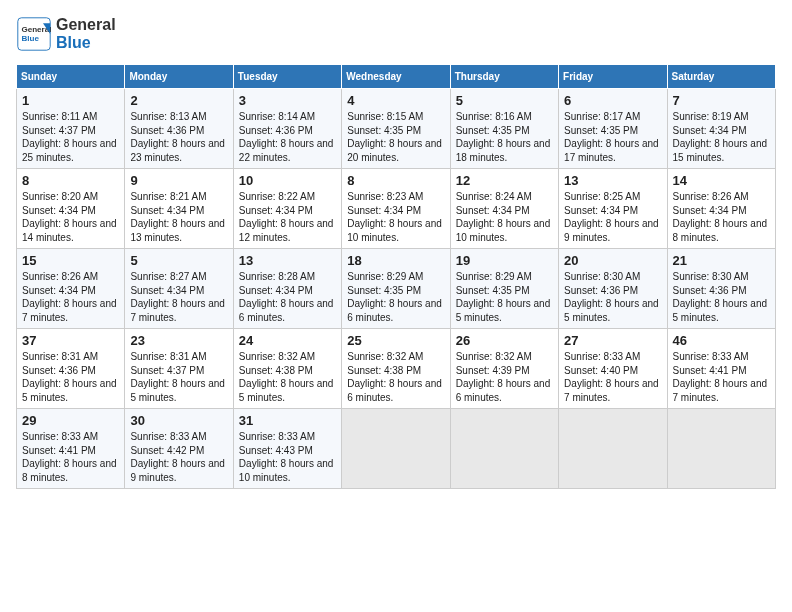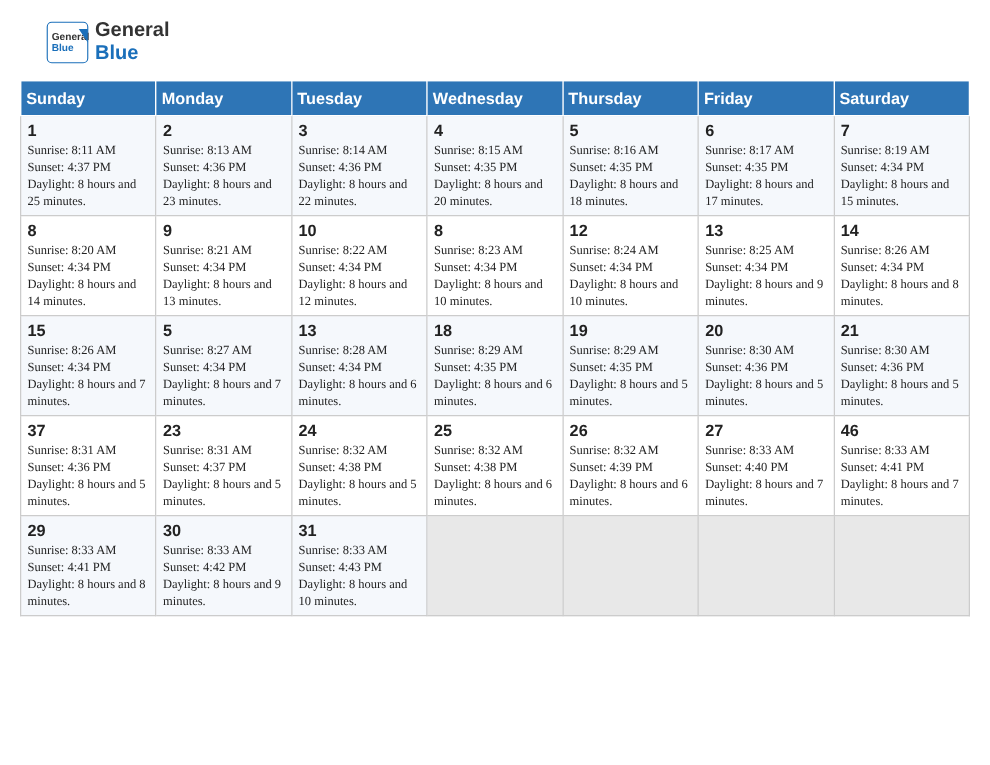--- a/index.html
+++ b/index.html
@@ -8,21 +8,20 @@
       background: #fff;
       width: 792px;
       min-height: 612px;
       padding: 16px;
     }
     .header {
       display: flex;
       justify-content: space-between;
       align-items: flex-start;
       margin-bottom: 12px;
-      margin-left: 20px;
     }
     .logo {
       display: flex;
       align-items: center;
       gap: 4px;
     }
     .logo-icon {
       width: 36px;
       height: 36px;
     }
@@ -39,21 +38,21 @@
       color: #555;
     }
     table {
       width: 100%;
       border-collapse: collapse;
       table-layout: fixed;
     }
     thead tr th {
       background-color: #2e75b6;
       color: #fff;
-      font-size: 13px;
+      font-size: 10px;
       font-weight: bold;
       padding: 6px 4px;
       text-align: left;
       border: 1px solid #fff;
     }
     tbody tr td {
       border: 1px solid #ccc;
       vertical-align: top;
       padding: 4px 5px;
       font-size: 10.5px;
@@ -70,21 +69,20 @@
     .day-num {
       font-size: 13px;
       font-weight: bold;
       display: block;
       margin-bottom: 2px;
     }
     .cell-text {
       font-size: 10px;
       line-height: 1.35;
       color: #222;
-      font-family: Liberation Serif, serif;
     }
   </style>
 </head>
 <body>
 
 <div class="header">
   <div class="logo">
     <svg class="logo-icon" viewBox="0 0 40 40" xmlns="http://www.w3.org/2000/svg">
       <rect x="2" y="2" width="36" height="36" rx="4" fill="white" stroke="#1a6fba" stroke-width="1"></rect>
       <text x="6" y="18" font-family="Arial" font-weight="bold" font-size="9" fill="#333">General</text>

